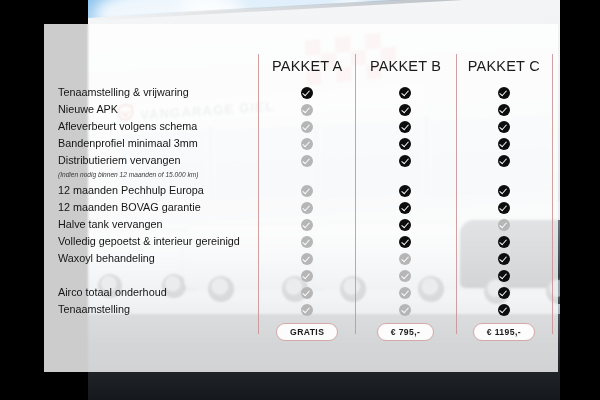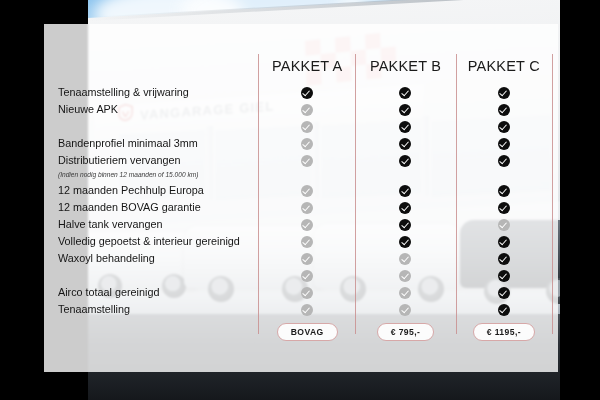--- a/index.html
+++ b/index.html
@@ -420,20 +420,21 @@
               </div>
               <div class="mark-cell">
                 <span class="check on"></span>
               </div>
               <div class="mark-cell">
                 <span class="check on"></span>
               </div>
             </div>
           </div>
           <div class="row">
+            <div class="row-label">Afleverbeurt volgens schema</div>
             <div class="marks">
               <div class="mark-cell">
                 <span class="check off"></span>
               </div>
               <div class="mark-cell">
                 <span class="check on"></span>
               </div>
               <div class="mark-cell">
                 <span class="check on"></span>
               </div>
@@ -549,21 +550,21 @@
               </div>
               <div class="mark-cell">
                 <span class="check off"></span>
               </div>
               <div class="mark-cell">
                 <span class="check on"></span>
               </div>
             </div>
           </div>
           <div class="row">
-            <div class="row-label">Airco totaal gereinigd</div>
+            <div class="row-label">Airco totaal onderhoud</div>
             <div class="marks">
               <div class="mark-cell">
                 <span class="check off"></span>
               </div>
               <div class="mark-cell">
                 <span class="check off"></span>
               </div>
               <div class="mark-cell">
                 <span class="check on"></span>
               </div>
@@ -580,21 +581,21 @@
               </div>
               <div class="mark-cell">
                 <span class="check on"></span>
               </div>
             </div>
           </div>
         </div>
 
       <div class="prices">
         <div class="price-cell">
-          <span class="pill">BOVAG</span>
+          <span class="pill">GRATIS</span>
         </div>
         <div class="price-cell">
           <span class="pill">€ 795,-</span>
         </div>
         <div class="price-cell">
           <span class="pill">€ 1195,-</span>
         </div>
       </div>
 
     </div>

